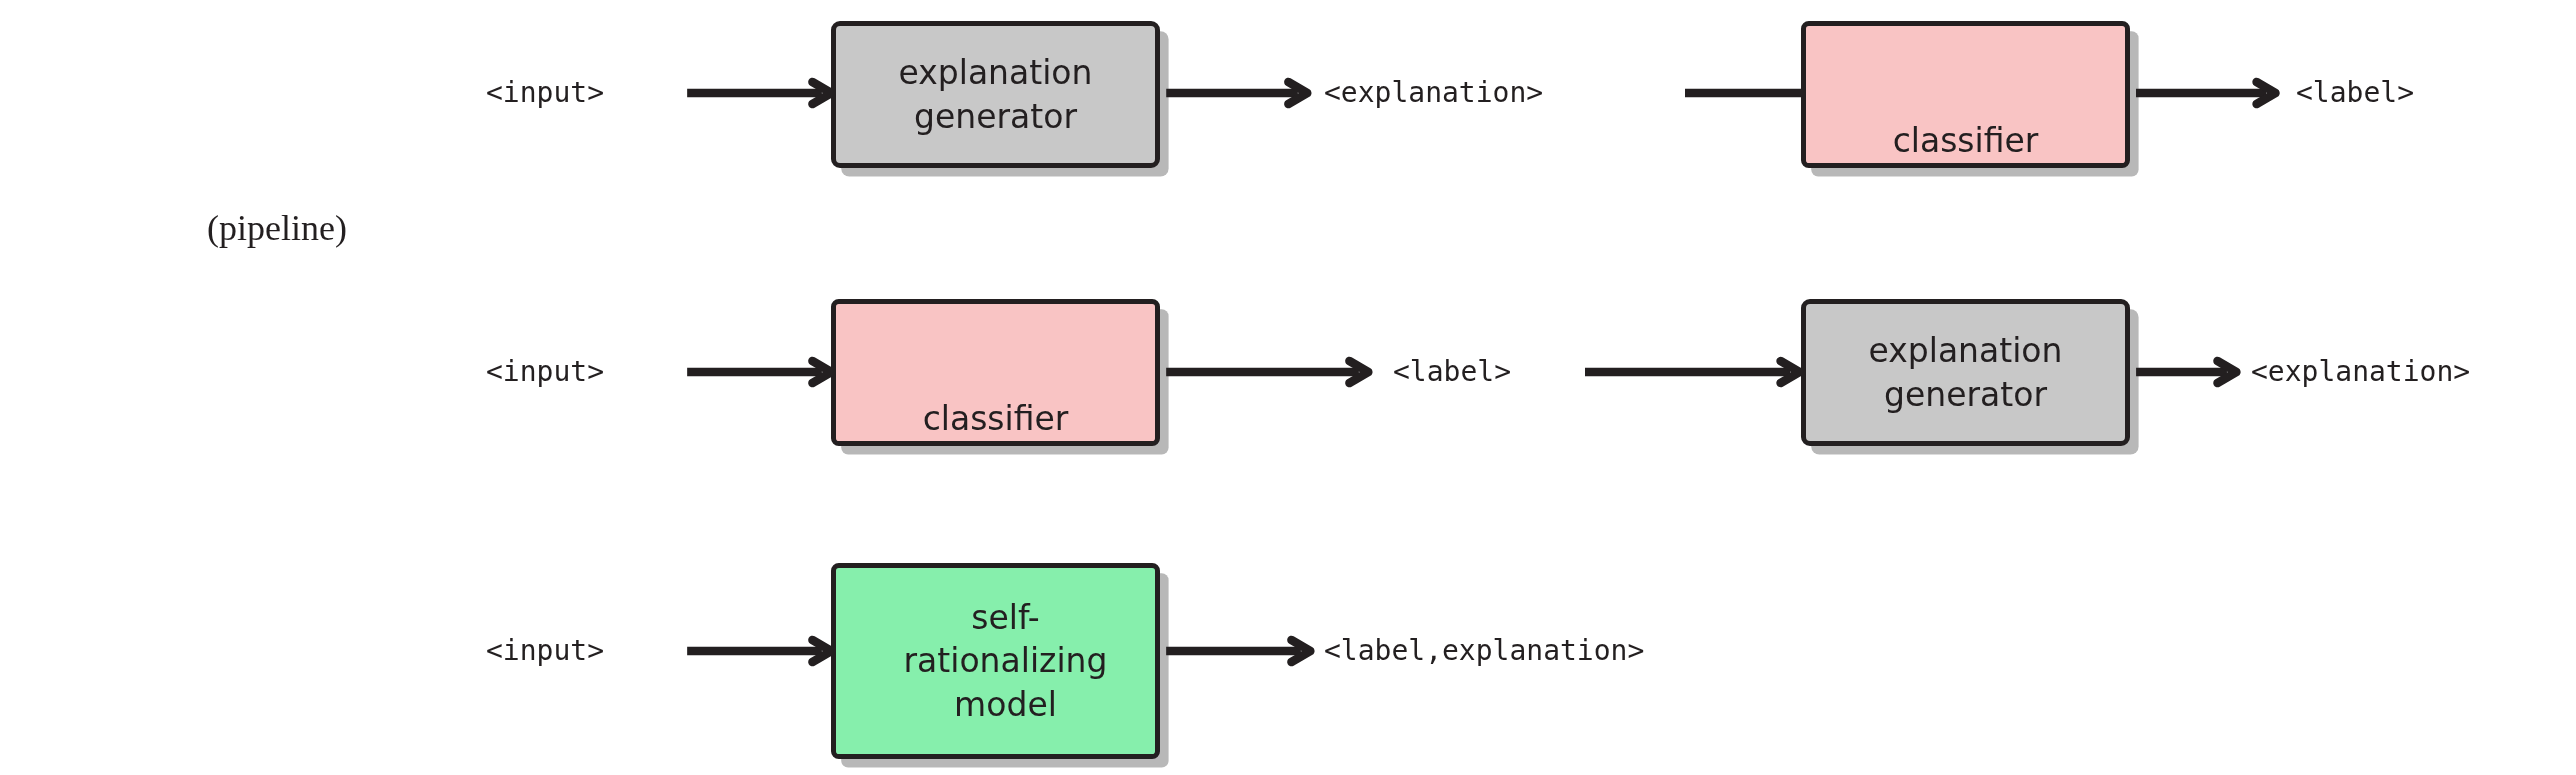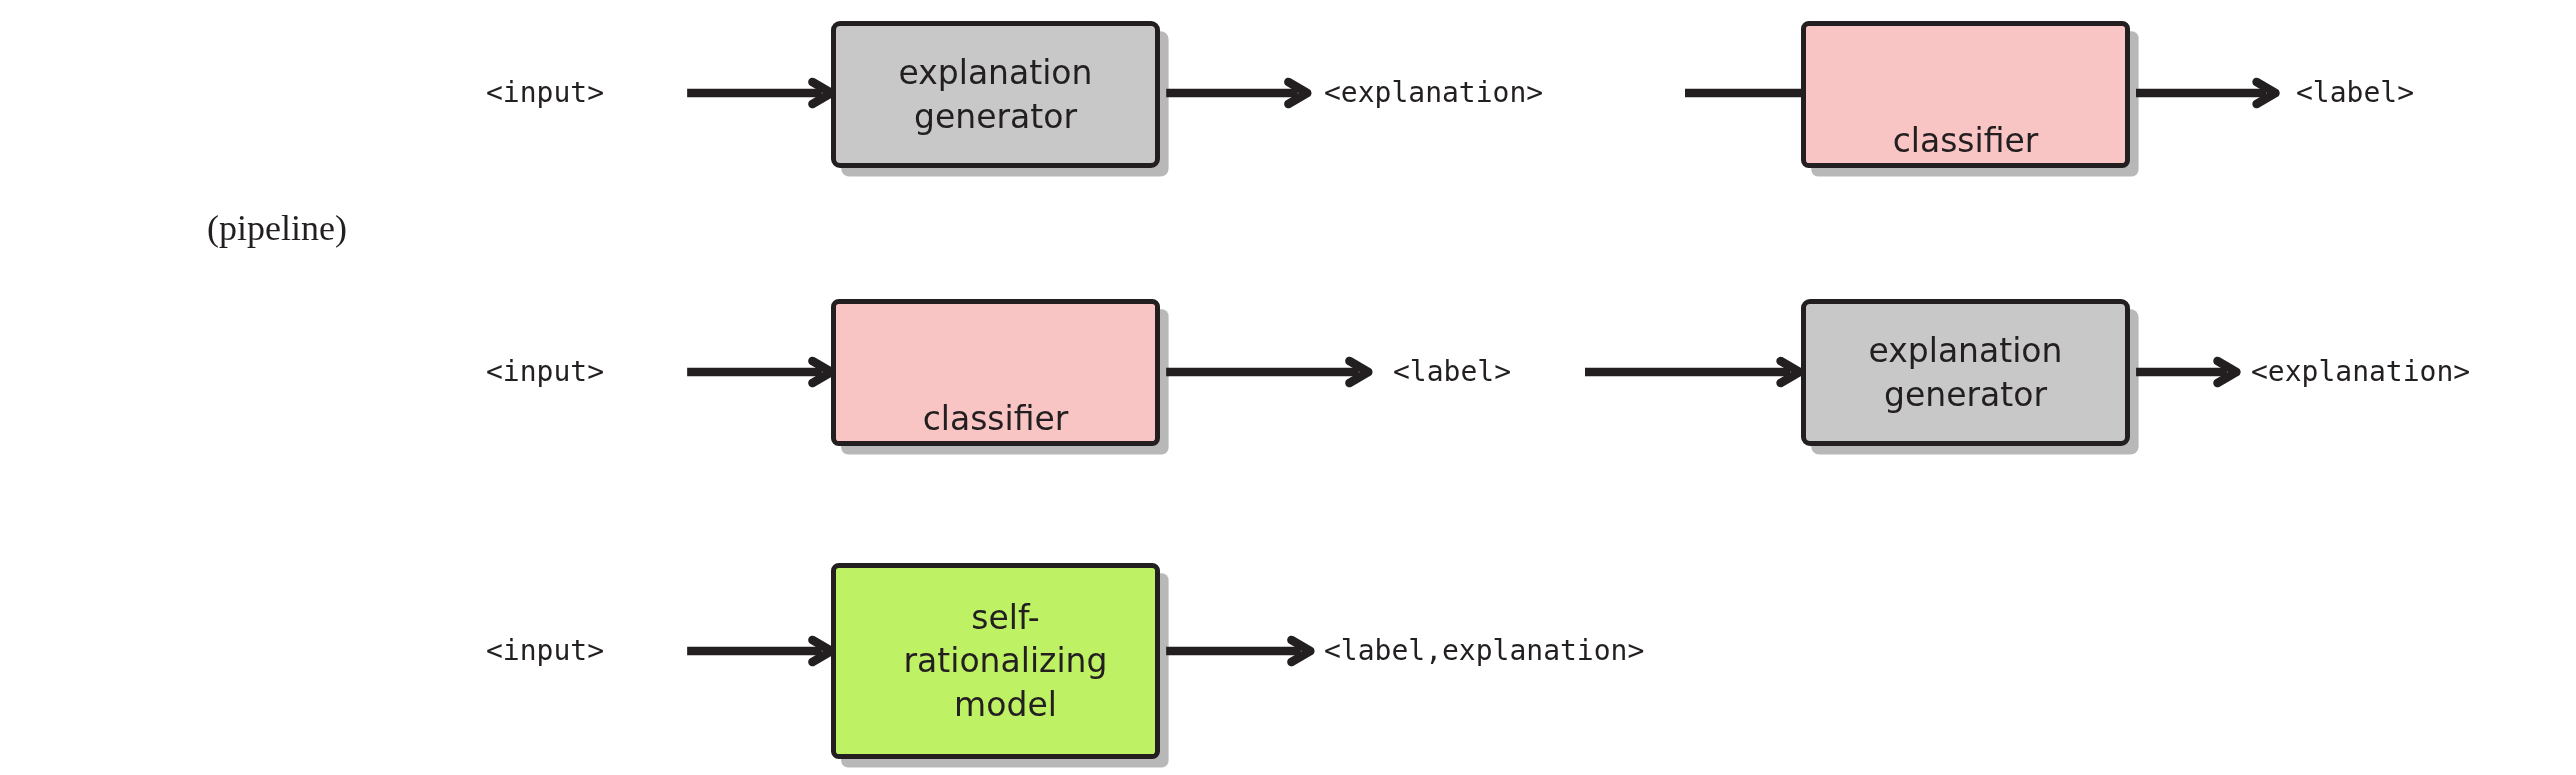--- a/index.html
+++ b/index.html
@@ -42,21 +42,21 @@
     justify-content:center;
     text-align:center;
     font-family:"DejaVu Sans","Liberation Sans",sans-serif;
     font-size:33px;
     line-height:1.32;
     color:#231F20;
     box-shadow:9.4px 9.4px 0 -0.8px rgba(180,180,180,0.95);
   }
   .node.gray {background:#C8C8C8;border-radius:9px;}
   .node.pink {background:#F9C4C4;align-items:flex-end;}
-  .node.teal {background:#bef264;padding-left:20px;}
+  .node.teal {background:#86efac;padding-left:20px;}
   .node .node-text{display:block;padding:0 7.8px;}
 
   
   .arrow{position:absolute;height:23.5px;transform:translateY(-50%);}
   .arrow svg{display:block;overflow:visible;}
 </style>
 </head>
 <body>
 
 <div class="canvas">

